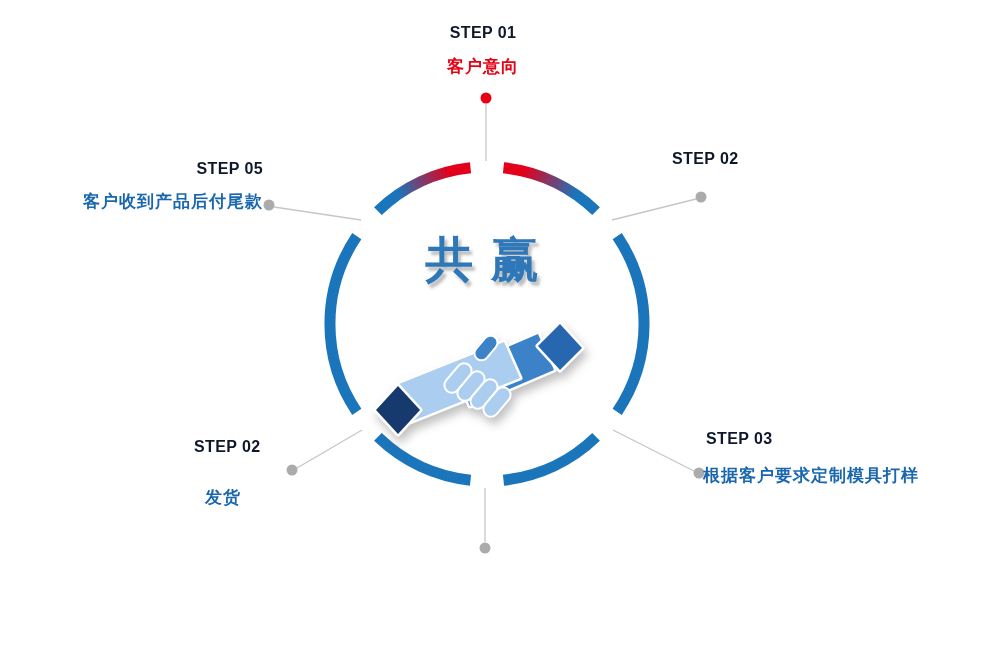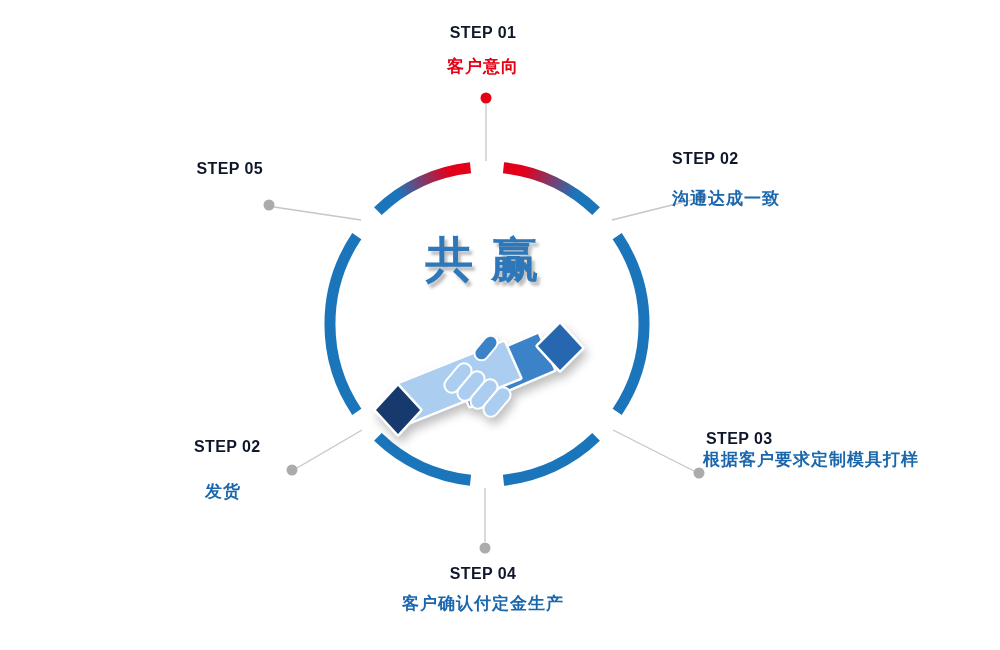--- a/index.html
+++ b/index.html
@@ -97,36 +97,32 @@
   <div class="center-title">共 赢</div>
 
   <div class="step" style="left:483px; top:24px; transform:translateX(-50%); text-align:center;">
     <div class="step-label">STEP 01</div>
     <div class="step-text red-text" style="margin-top:13px;">客户意向</div>
   </div>
 
   <div class="step" style="left:672px; top:150px;">
     <div class="step-label">STEP 02</div>
     <div class="step-text" style="margin-top:18px; line-height:25px;">
-      <div>沟通达成一致</div>
     </div>
   </div>
 
   <div class="step" style="left:703px; top:430px;">
     <div class="step-label" style="margin-left:3px;">STEP 03</div>
-    <div class="step-text" style="">根据客户要求定制模具打样</div>
+    <div class="step-text" style="margin-top:16px;">根据客户要求定制模具打样</div>
   </div>
 
-  <div class="step" style="left:483px; top:565px; transform:translateX(-50%); text-align:center;">
-    <div class="step-label">STEP 04</div>
-    <div class="step-text" style="margin-top:9px;">客户确认付定金生产</div>
-  </div>
 
   <div class="step" style="left:194px; top:438px;">
     <div class="step-label">STEP 02</div>
-    <div class="step-text" style="margin-top:24px; margin-left:11px;">发货</div>
+    <div class="step-text" style="margin-top:30px; margin-left:11px;">发货</div>
   </div>
 
   <div class="step" style="left:37px; top:160px; width:226px; text-align:right;">
     <div class="step-label">STEP 05</div>
+    <div class="step-text" style="margin-top:12px;">客户收到产品后付尾款</div>
   </div>
 
 </div>
 
 </body></html>

